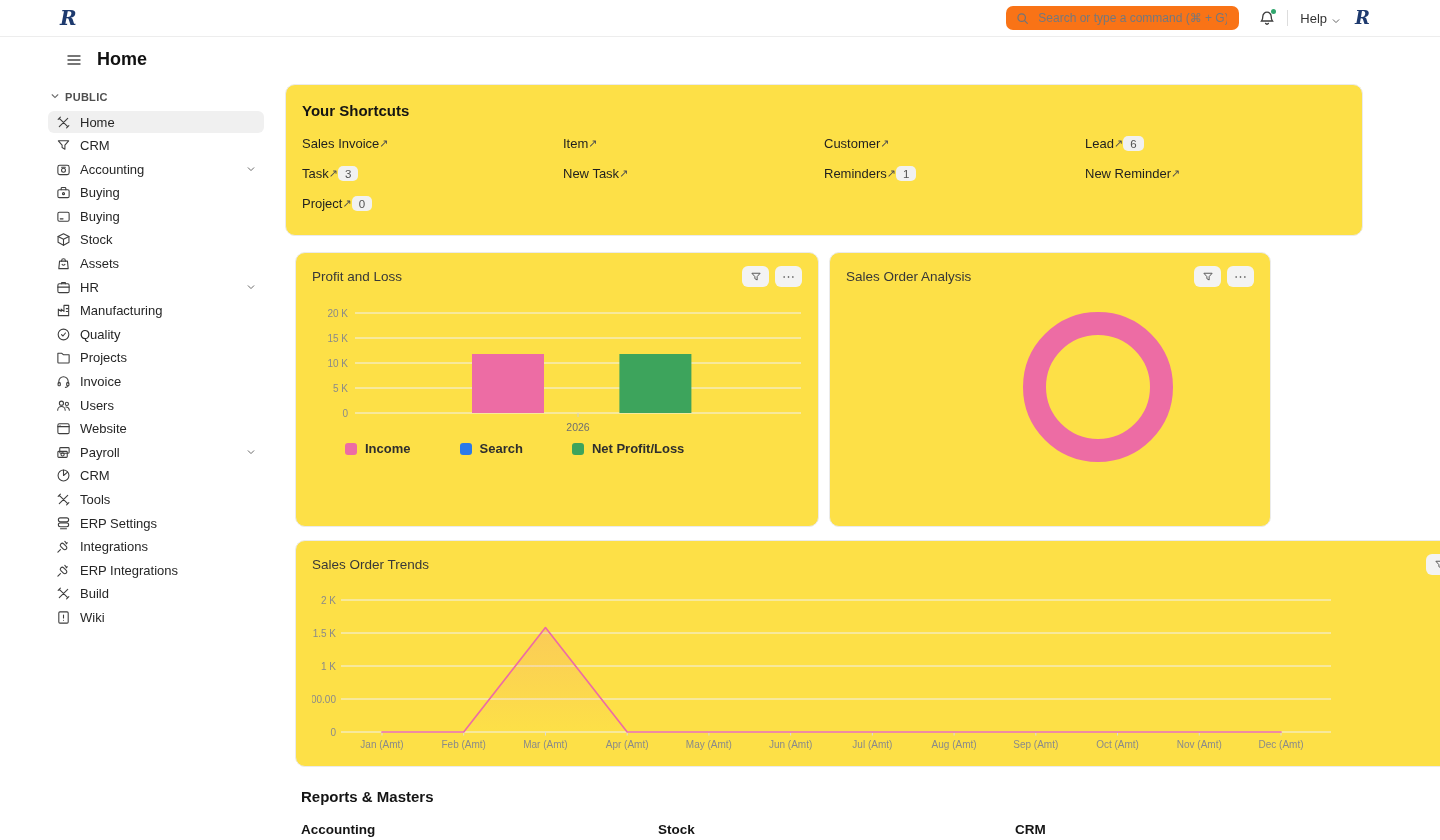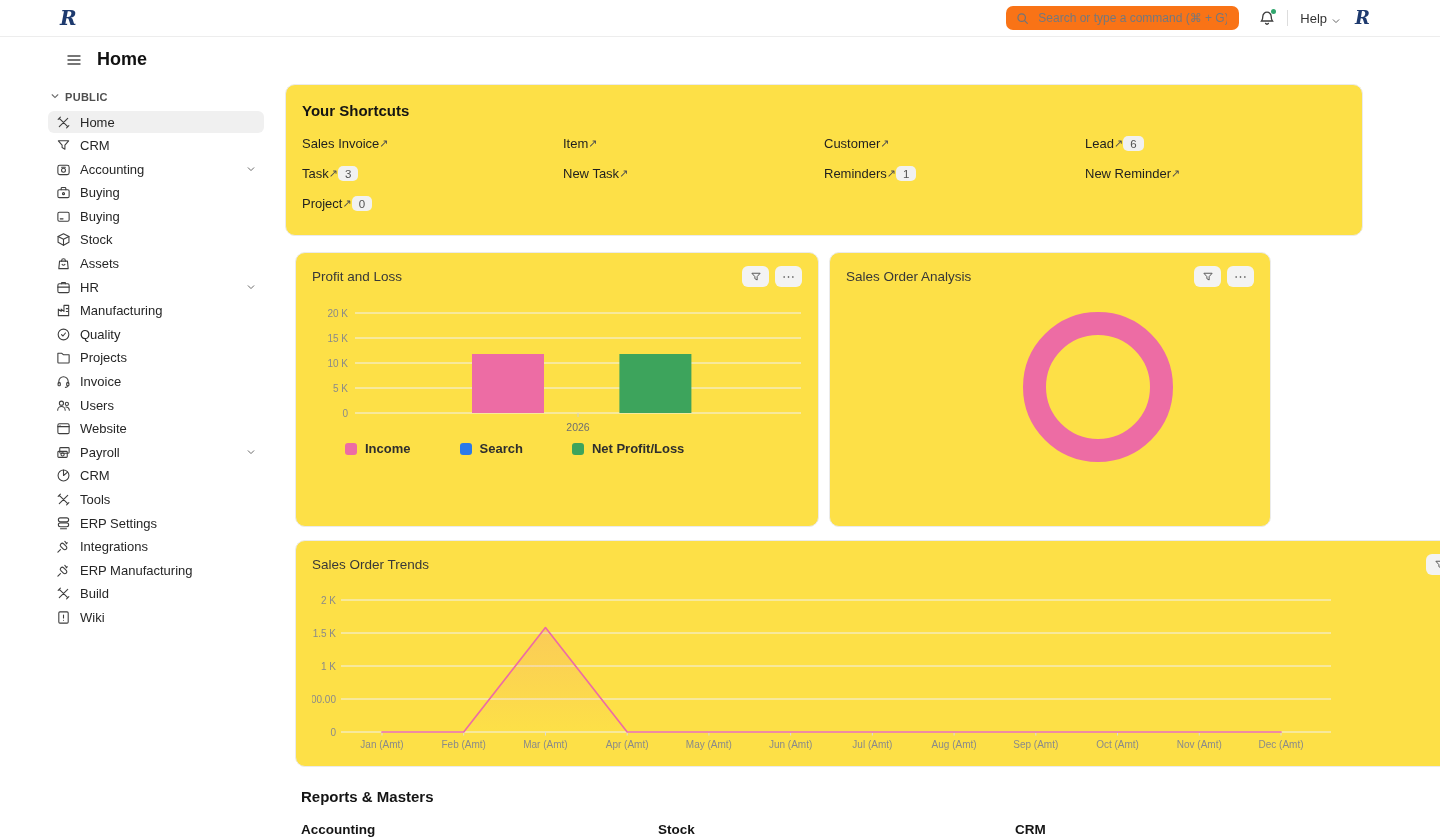--- a/index.html
+++ b/index.html
@@ -316,21 +316,21 @@
           <span class="lbl">Integrations</span>
         </div>
         <div class="side-item">
           <span class="ic">
             <svg viewBox="0 0 16 16" fill="none" stroke="currentColor" stroke-width="1.15" stroke-linecap="round" stroke-linejoin="round">
               <path d="M2 14l2.7-2.7"></path>
               <path d="M5.2 8.1l2.7 2.7a2.1 2.1 0 0 0 3-3L8.2 5.1a2.1 2.1 0 0 0-3 3Z"></path>
               <path d="M10.8 5.2 12 4M9.4 2.6l1.2 1.2"></path>
             </svg>
           </span>
-          <span class="lbl">ERP Manufacturing</span>
+          <span class="lbl">ERP Integrations</span>
         </div>
         <div class="side-item">
           <span class="ic">
             <svg viewBox="0 0 16 16" fill="none" stroke="currentColor" stroke-width="1.15" stroke-linecap="round" stroke-linejoin="round">
               <path d="M3.5 12.5 12.5 3.5M3.5 3.5l9 9M2.3 4.7l2.4-2.4M11.3 13.7l2.4-2.4"></path>
             </svg>
           </span>
           <span class="lbl">Build</span>
         </div>
         <div class="side-item">

